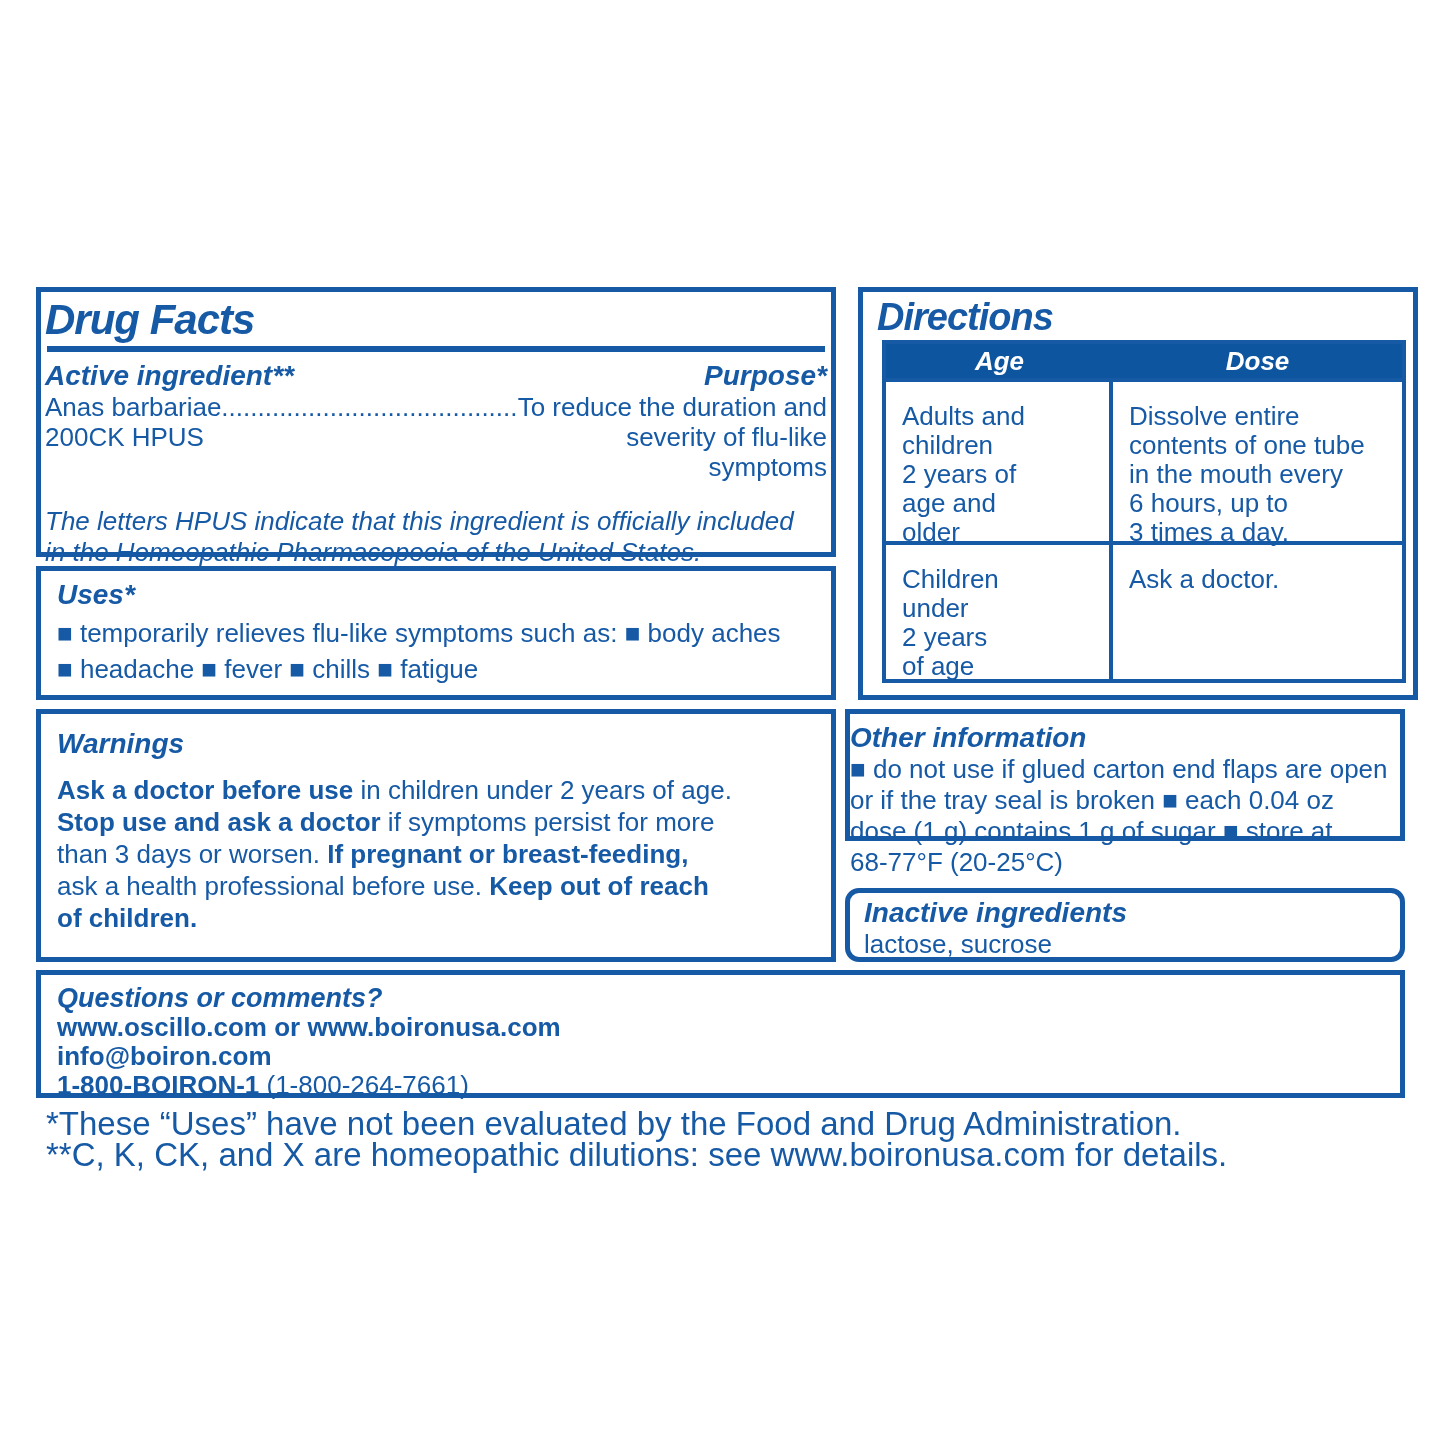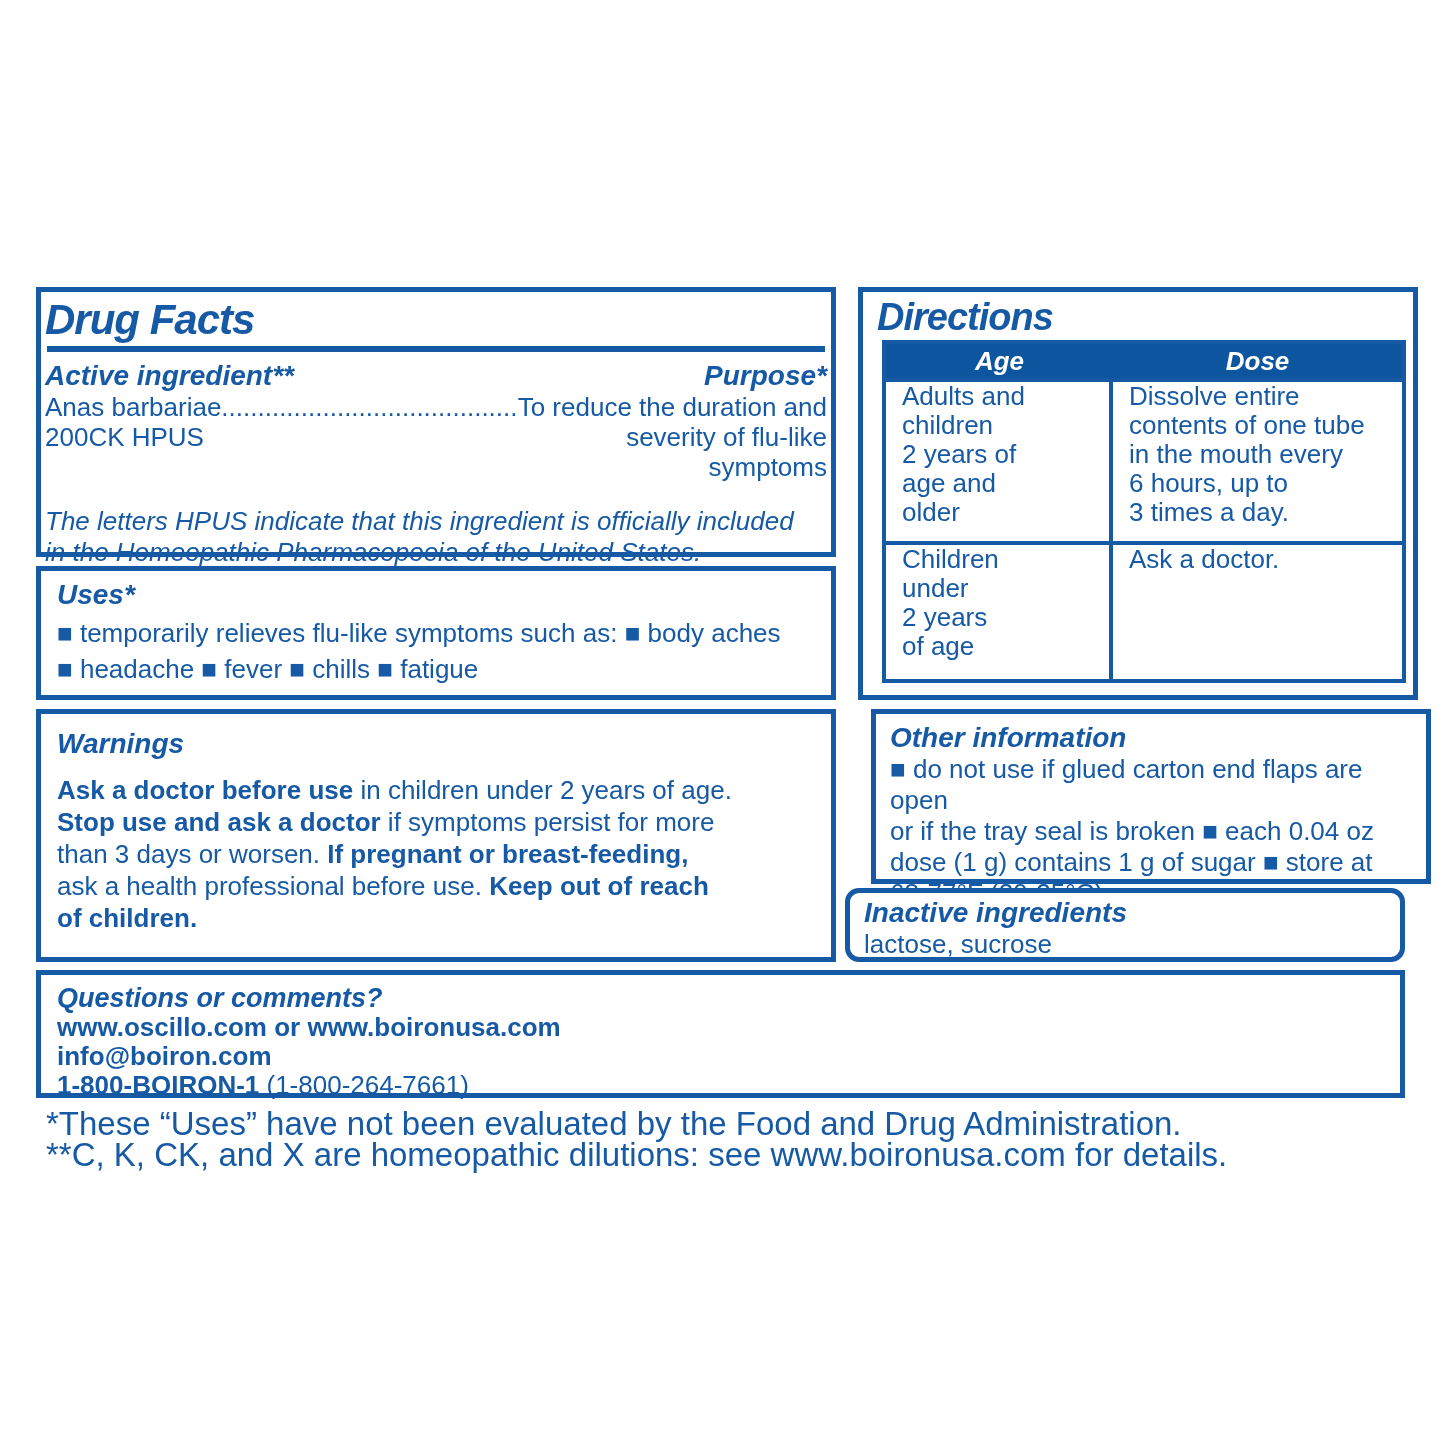--- a/index.html
+++ b/index.html
@@ -41,27 +41,27 @@
 
   
   #box-directions{left:845px;top:287px;width:560px;height:413px;padding:2px 14px;margin-left:13px;}
   .dir-title{font-weight:bold;font-style:italic;font-size:38px;line-height:46px;letter-spacing:-1px;}
   .dtable{border:4px solid var(--ink);width:524px;margin-left:5px;box-sizing:border-box;}
   .dthead{display:flex;background:var(--fill);}
   .dth{color:#fff;font-weight:bold;font-style:italic;font-size:26px;line-height:30px;text-align:center;padding:2px 0;}
   .col-age{width:44%;}
   .col-dose{width:56%;}
   .drow{display:flex;border-top:4px solid var(--ink);box-sizing:border-box;}
-  .dcell{font-size:26px;line-height:29px;padding:0 6px 6px 16px;white-space:pre-line;box-sizing:border-box;}
+  .dcell{font-size:26px;line-height:29px;padding:20px 6px 6px 16px;white-space:pre-line;box-sizing:border-box;}
   .dcell.col-age{border-right:4px solid var(--ink);}
   .drow-1{height:163px;}
   .drow-2{height:138px;}
 
   
-  #box-other{left:845px;top:709px;width:560px;height:175px;padding:8px 14px;margin-left:26px;}
+  #box-other{left:845px;top:709px;width:560px;height:132px;padding:8px 0;}
   #box-other .body-txt{line-height:31px;}
 
   
   #box-inactive{left:845px;top:888px;width:560px;height:74px;padding:4px 14px;border-radius:14px;}
 
   
   #box-bottom{left:36px;top:970px;width:1369px;height:128px;padding:8px 16px;}
   .q-line{font-weight:bold;font-size:26px;line-height:29px;}
   .q-head{font-weight:bold;font-style:italic;font-size:27px;line-height:30px;}
   .phone-rest{font-weight:normal;}

